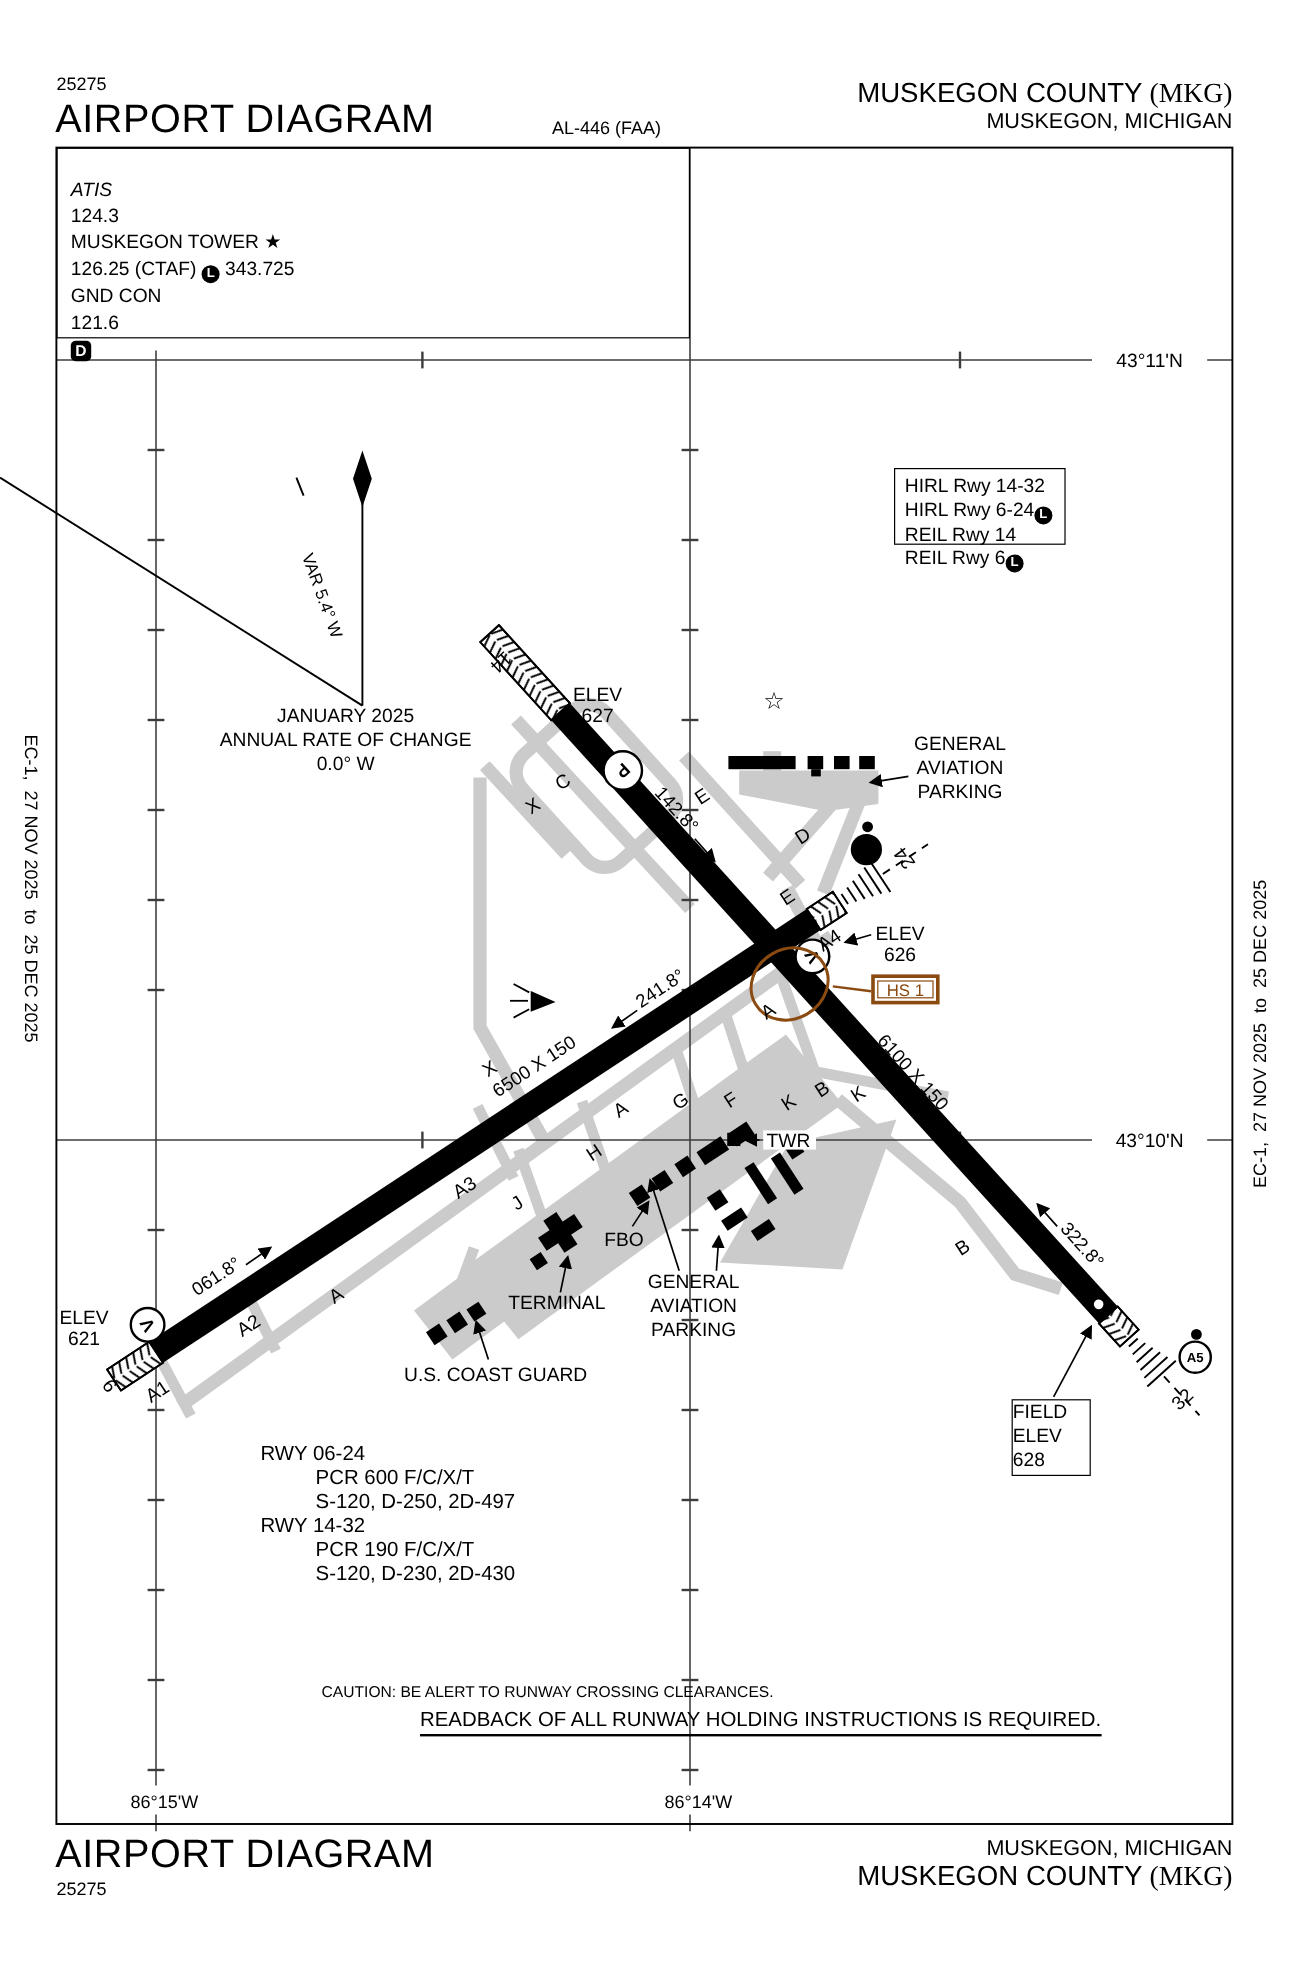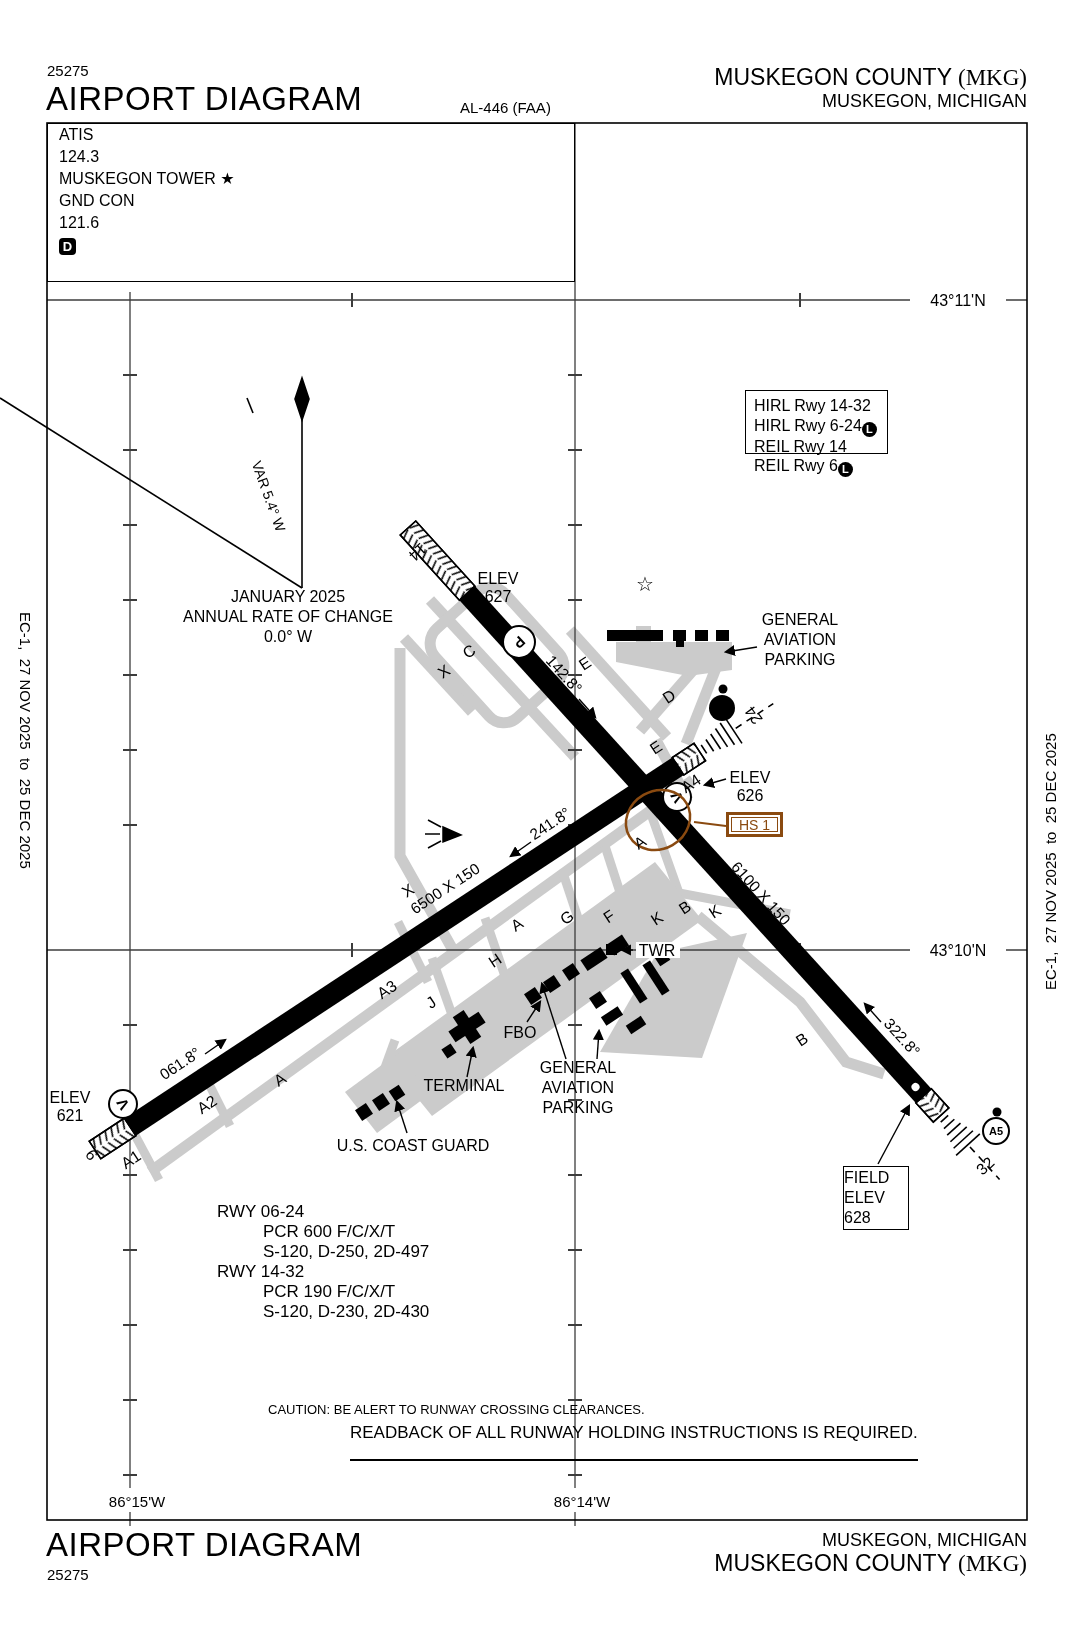--- a/index.html
+++ b/index.html
@@ -24,34 +24,34 @@
   .hdr-code{left:47px;top:62px;font-size:15px;}
   .hdr-title{left:46px;top:80px;font-size:33px;letter-spacing:.5px;}
   .hdr-al{left:460px;top:99px;font-size:15px;}
   .hdr-right{right:49px;top:64px;text-align:right;}
   .hdr-airport{font-size:23px;line-height:26px;}
   .hdr-city{font-size:18px;line-height:20px;}
   .serif{font-family:"Liberation Serif",serif;}
 
   .commbox{left:47px;top:123px;width:528px;height:159px;border:1.6px solid #000;box-sizing:border-box;}
   .commbox .ln{margin:1.5px 0 0 11px;font-size:16px;line-height:20.5px;white-space:pre;}
-  .commbox .first{margin-top:1px;}
+  .commbox .first{margin-top:25px;font-style:italic;}
   .badge{display:inline-block;width:15px;height:15px;background:#000;color:#fff;border-radius:50%;
          font-size:11px;font-weight:bold;text-align:center;line-height:15px;vertical-align:-2px;}
   .dbadge{display:inline-block;width:17px;height:17px;background:#000;color:#fff;border-radius:4px;
           font-size:13px;font-weight:bold;text-align:center;line-height:17px;margin:4px 0 0 11px;}
 
   .hirlbox{left:745px;top:390px;width:143px;height:64px;border:1.5px solid #000;box-sizing:border-box;padding:5px 0 0 8px;}
   .hirlbox .ln{font-size:16px;line-height:19.5px;white-space:nowrap;}
 
   .rwyblock{left:217px;top:1202px;font-size:17px;line-height:20px;white-space:nowrap;}
   .rwyblock .ind{margin-left:46px;}
 
   .caution1{left:268px;top:1402px;font-size:13px;white-space:nowrap;}
-  .caution2{left:350px;top:1423px;font-size:17px;white-space:nowrap;border-bottom:2px solid #000;padding-bottom:16px;}
+  .caution2{left:350px;top:1423px;font-size:17px;white-space:nowrap;border-bottom:2px solid #000;padding-bottom:2px;}
 
   .hsbox{left:726px;top:812px;width:57px;height:25px;border:3px solid #8a4a10;outline:1px solid #8a4a10;outline-offset:-6.5px;
          display:flex;align-items:center;justify-content:center;font-size:14px;color:#8a4a10;box-sizing:border-box;}
   .febox{left:843px;top:1166px;width:66px;height:64px;border:1.6px solid #000;background:#fff;box-sizing:border-box;
          text-align:left;font-size:16px;line-height:20px;padding-top:1px;}
 
   .margin-note{font-size:15px;white-space:pre;}
   .mleft{left:34px;top:612px;transform-origin:0 0;transform:rotate(90deg);}
   .mright{left:1042px;top:990px;transform-origin:0 0;transform:rotate(-90deg);}
 
@@ -372,20 +372,21 @@
 <div class="abs hdr-al">AL-446 (FAA)</div>
 <div class="abs hdr-right">
   <div class="hdr-airport"><span>MUSKEGON COUNTY</span> <span class="serif">(MKG)</span></div>
   <div class="hdr-city">MUSKEGON, MICHIGAN</div>
 </div>
 
 <div class="abs commbox">
   <div class="ln first">ATIS</div>
   <div class="ln">124.3</div>
   <div class="ln"><span>MUSKEGON TOWER</span> <span>★</span></div>
+  <div class="ln"><span>126.25 (CTAF)</span> <span class="badge">L</span> <span>343.725</span></div>
   <div class="ln">GND CON</div>
   <div class="ln">121.6</div>
   <div class="dbadge">D</div>
 </div>
 
 <div class="abs hirlbox">
   <div class="ln">HIRL Rwy 14-32</div>
   <div class="ln"><span>HIRL Rwy 6-24</span><span class="badge">L</span></div>
   <div class="ln">REIL Rwy 14</div>
   <div class="ln"><span>REIL Rwy 6</span><span class="badge">L</span></div>

